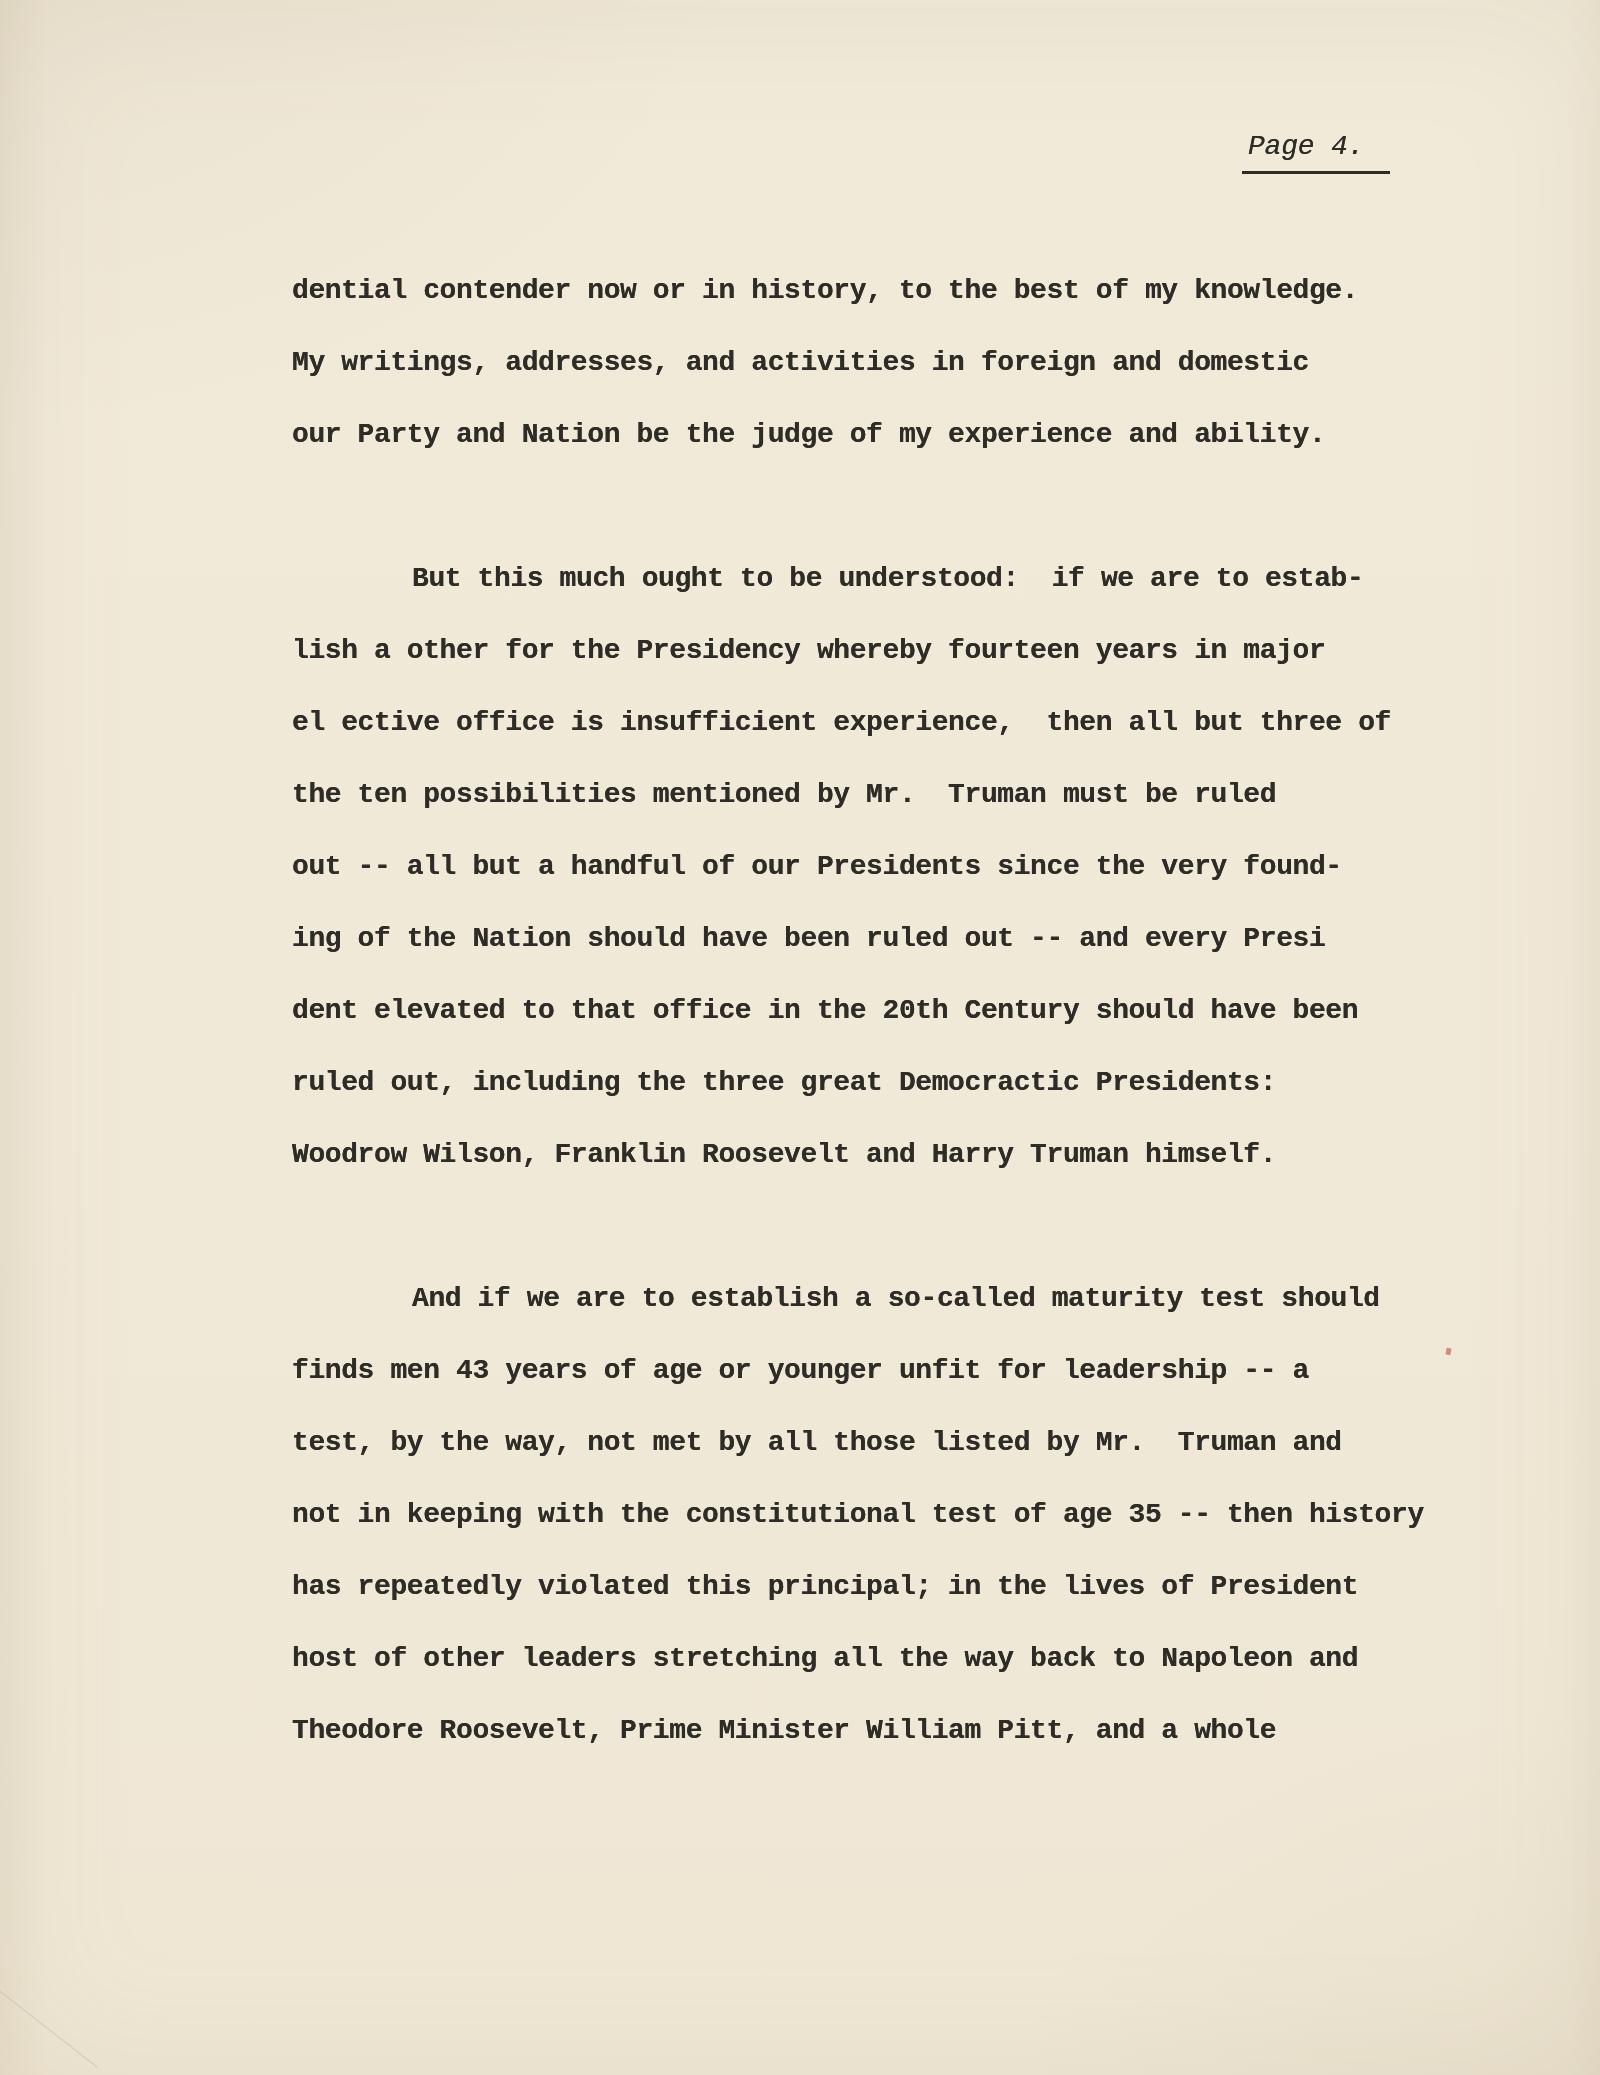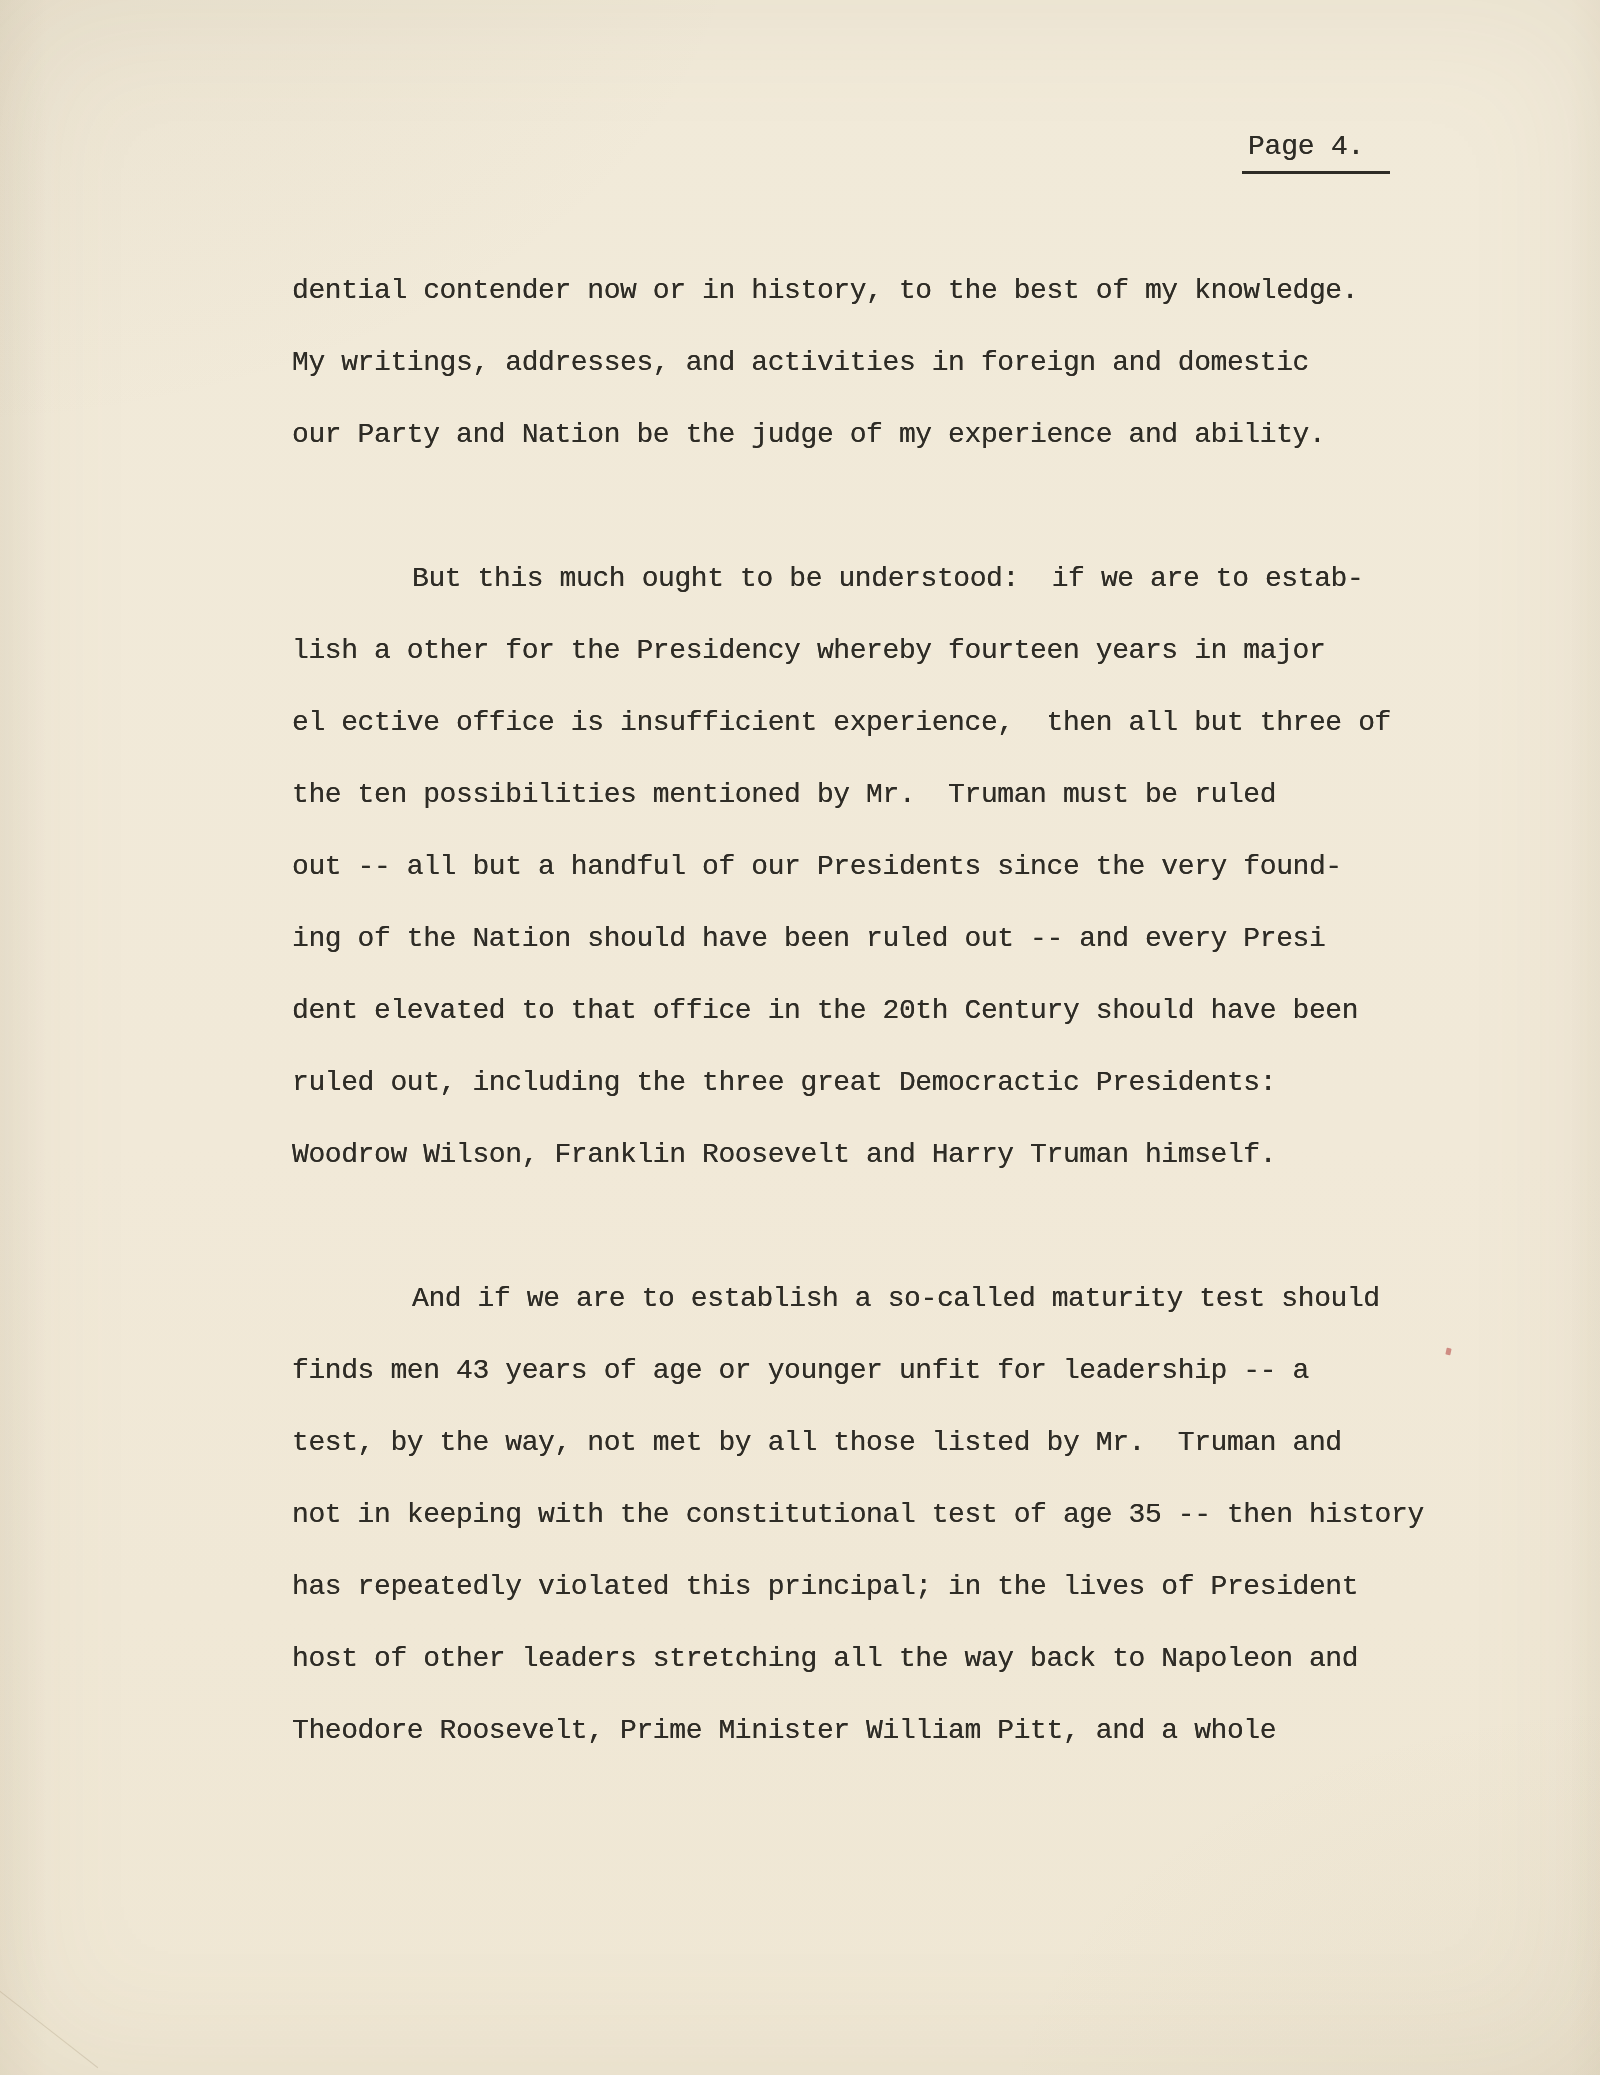--- a/index.html
+++ b/index.html
@@ -26,25 +26,27 @@
     position: absolute;
     top: 130px;
     left: 1242px;
     font-size: 28px;
     letter-spacing: -0.2px;
     line-height: 34px;
     padding: 0 26px 7px 6px;
     border-bottom: 3px solid #2e2c26;
     white-space: pre;
     text-shadow: 0 0 0.6px rgba(42,40,34,0.85);
+    font-style: italic;
   }
   .body-text {
     position: absolute;
     top: 255px;
     left: 292px;
+    font-weight: bold;
   }
   .para { margin: 0; padding: 0; }
   .para + .para { margin-top: 72px; }
   .line {
     white-space: pre;
     font-size: 28px;
     line-height: 72px;
     height: 72px;
     letter-spacing: -0.4px;
     text-shadow: 0 0 0.6px rgba(42,40,34,0.85);

